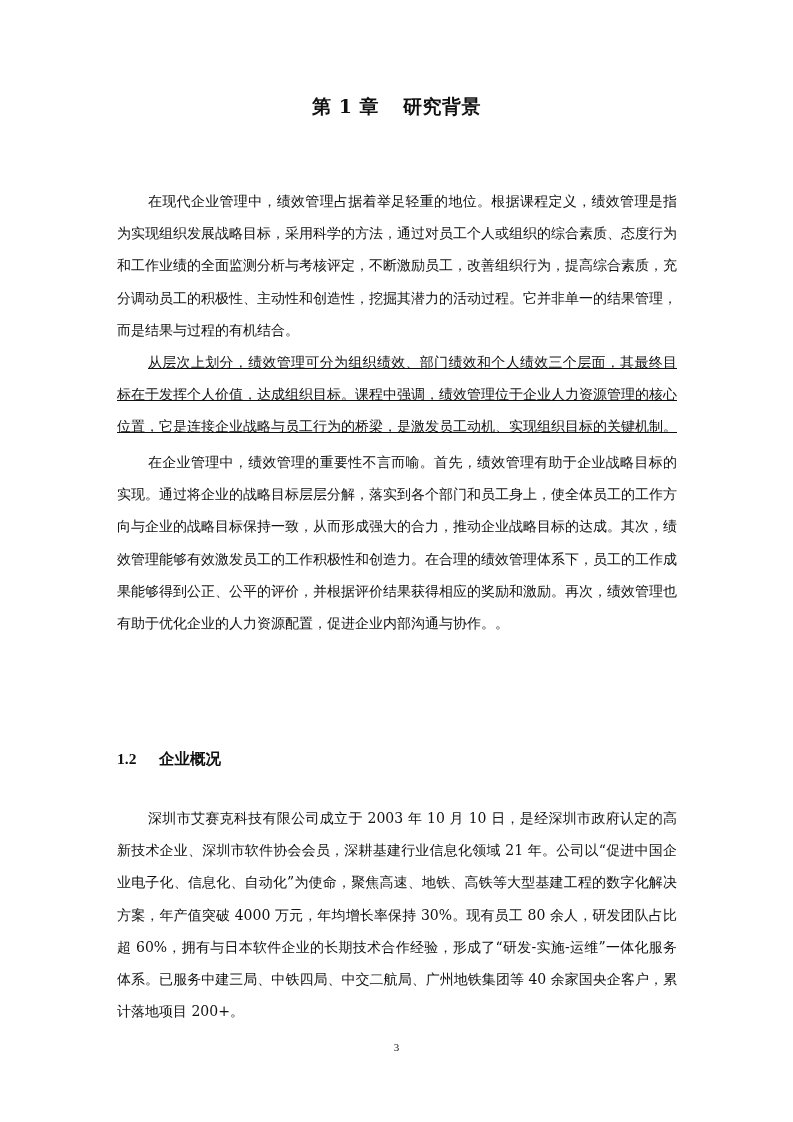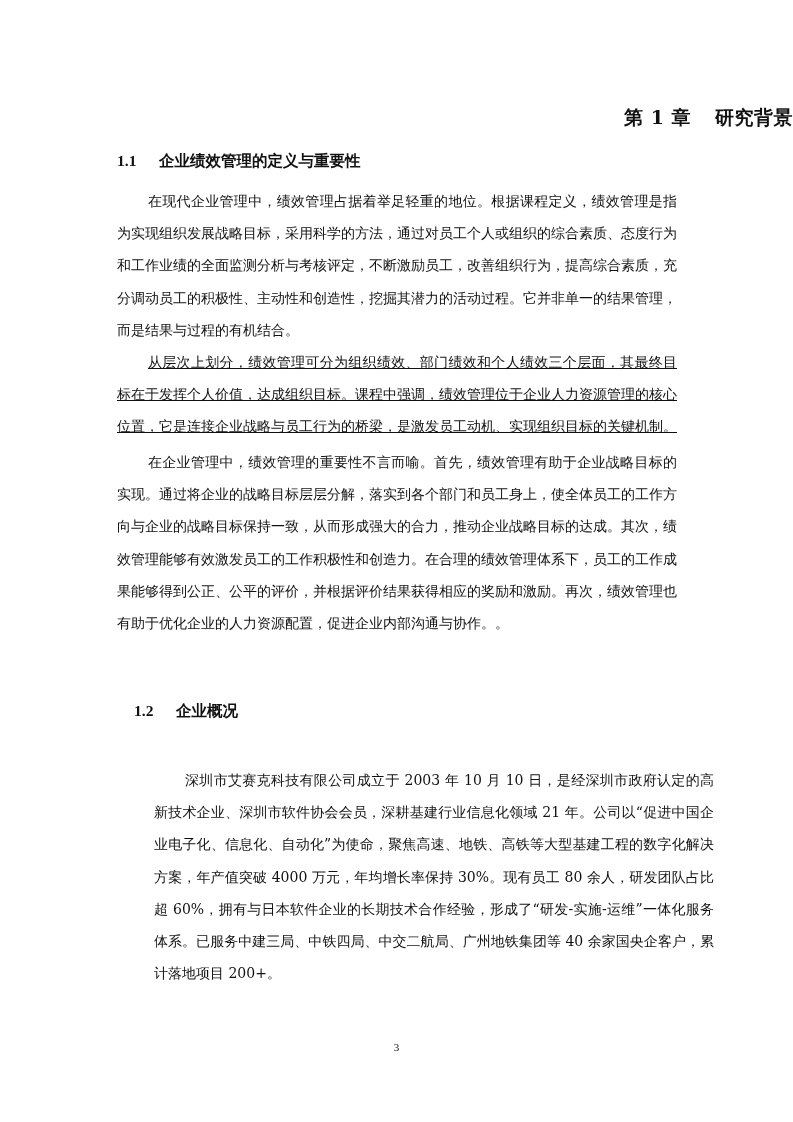--- a/index.html
+++ b/index.html
@@ -1,45 +1,42 @@
 <!DOCTYPE html>
 <html><head>
 <meta charset="utf-8">
 <style>
   html, body { margin: 0; padding: 0; background: #ffffff; }
   body { width: 793px; height: 1122px; position: relative; overflow: hidden;
          font-family: "DejaVu Serif", "Liberation Serif", serif; color: #111; }
   .page { position: absolute; left: 0; top: 0; width: 793px; height: 1122px; }
-  .chapter-title { position: absolute; top: 94px; left: 0; width: 793px; text-align: right;
-                   font-size: 19px; font-weight: bold; letter-spacing: 0.5px; margin-top: 11px; }
+  .chapter-title { position: absolute; top: 94px; left: 0; width: 793px; text-align: center;
+                   font-size: 19px; font-weight: bold; letter-spacing: 0.5px; }
   .chapter-title .gap { display: inline-block; width: 24px; }
   .section-heading { position: absolute; left: 117px; font-size: 15.5px; font-weight: bold; }
   .section-heading .num { display: inline-block; width: 42px; font-family: "Liberation Serif", serif; }
   .para { position: absolute; left: 117px; width: 560px; font-size: 14px; line-height: 32.2px;
           text-align: justify; text-indent: 31px; margin: 0; }
   .page-number { position: absolute; top: 1041px; left: 0; width: 793px; text-align: center;
                  font-size: 11px; font-family: "Liberation Serif", serif; }
 </style>
 </head>
 <body>
 
 <div class="page">
 
   <div class="chapter-title">
     <span>第 1 章</span><span class="gap"></span><span>研究背景</span>
   </div>
 
-  <div class="section-heading" style="top:151px;">
-    <span class="num">1.1</span><span>企业绩效管理的定义与重要性</span>
-  </div>
 
   <p class="para" style="top:185px;">在现代企业管理中，绩效管理占据着举足轻重的地位。根据课程定义，绩效管理是指为实现组织发展战略目标，采用科学的方法，通过对员工个人或组织的综合素质、态度行为和工作业绩的全面监测分析与考核评定，不断激励员工，改善组织行为，提高综合素质，充分调动员工的积极性、主动性和创造性，挖掘其潜力的活动过程。它并非单一的结果管理，而是结果与过程的有机结合。</p>
   <p class="para" style="top:346px;text-decoration:underline;">从层次上划分，绩效管理可分为组织绩效、部门绩效和个人绩效三个层面，其最终目标在于发挥个人价值，达成组织目标。课程中强调，绩效管理位于企业人力资源管理的核心位置，它是连接企业战略与员工行为的桥梁，是激发员工动机、实现组织目标的关键机制。</p>
   <p class="para" style="top:446px;">在企业管理中，绩效管理的重要性不言而喻。首先，绩效管理有助于企业战略目标的实现。通过将企业的战略目标层层分解，落实到各个部门和员工身上，使全体员工的工作方向与企业的战略目标保持一致，从而形成强大的合力，推动企业战略目标的达成。其次，绩效管理能够有效激发员工的工作积极性和创造力。在合理的绩效管理体系下，员工的工作成果能够得到公正、公平的评价，并根据评价结果获得相应的奖励和激励。再次，绩效管理也有助于优化企业的人力资源配置，促进企业内部沟通与协作。。</p>
 
-  <div class="section-heading" style="top:701px;margin-left:17px;">
+  <div class="section-heading" style="top:749px;">
     <span class="num">1.2</span><span>企业概况</span>
   </div>
 
-  <p class="para" style="top:764px;margin-left:37px;">深圳市艾赛克科技有限公司成立于 2003 年 10 月 10 日，是经深圳市政府认定的高新技术企业、深圳市软件协会会员，深耕基建行业信息化领域 21 年。公司以“促进中国企业电子化、信息化、自动化”为使命，聚焦高速、地铁、高铁等大型基建工程的数字化解决方案，年产值突破 4000 万元，年均增长率保持 30%。现有员工 80 余人，研发团队占比超 60%，拥有与日本软件企业的长期技术合作经验，形成了“研发-实施-运维”一体化服务体系。已服务中建三局、中铁四局、中交二航局、广州地铁集团等 40 余家国央企客户，累计落地项目 200+。</p>
+  <p class="para" style="top:802px;">深圳市艾赛克科技有限公司成立于 2003 年 10 月 10 日，是经深圳市政府认定的高新技术企业、深圳市软件协会会员，深耕基建行业信息化领域 21 年。公司以“促进中国企业电子化、信息化、自动化”为使命，聚焦高速、地铁、高铁等大型基建工程的数字化解决方案，年产值突破 4000 万元，年均增长率保持 30%。现有员工 80 余人，研发团队占比超 60%，拥有与日本软件企业的长期技术合作经验，形成了“研发-实施-运维”一体化服务体系。已服务中建三局、中铁四局、中交二航局、广州地铁集团等 40 余家国央企客户，累计落地项目 200+。</p>
 
   <div class="page-number">3</div>
 </div>
 
 </body></html>

